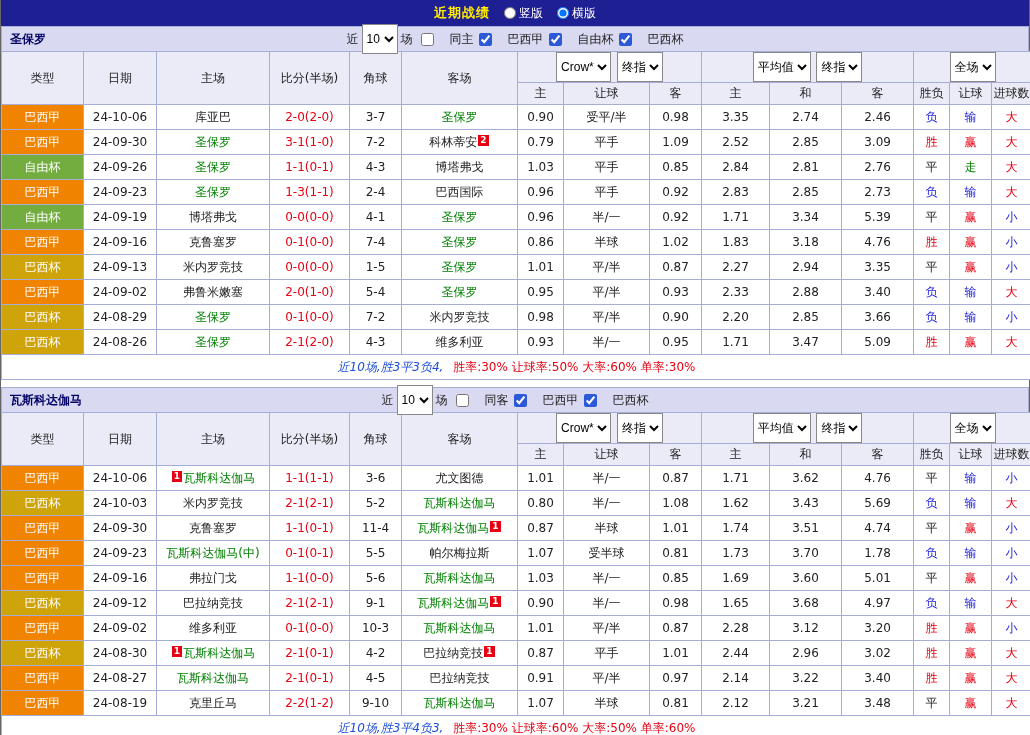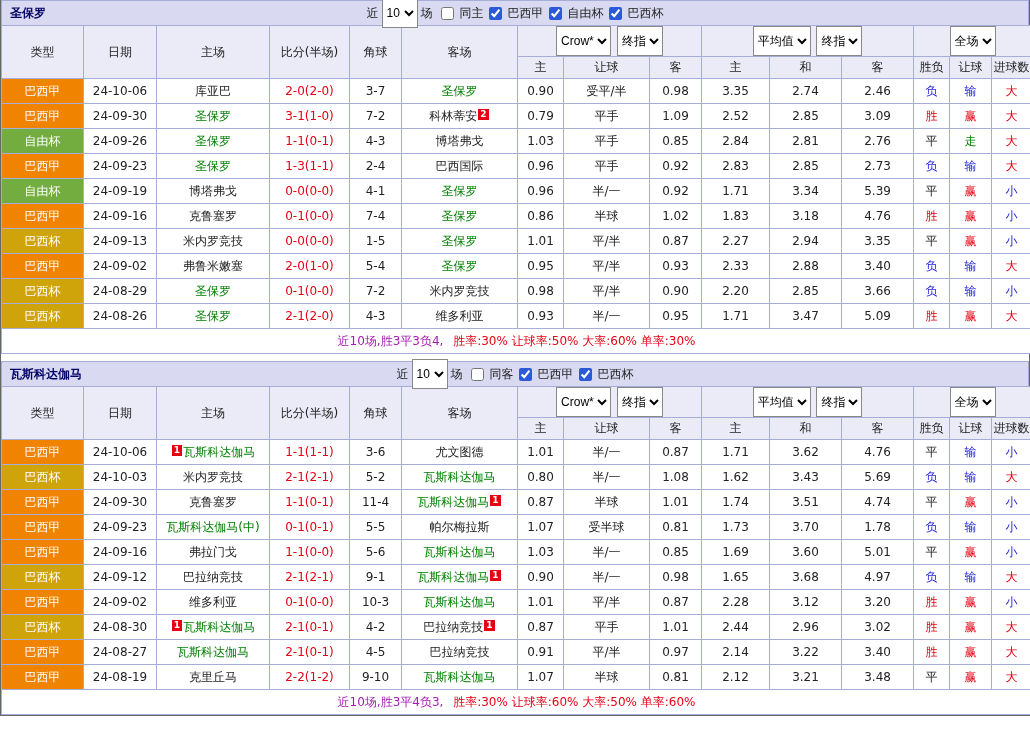--- a/index.html
+++ b/index.html
@@ -8,45 +8,58 @@
   .topbar{height:26px;background:#1f1f94;display:flex;align-items:center;justify-content:center;gap:14px;}
   .topbar .title{color:#ffeb00;font-weight:bold;font-size:13px;letter-spacing:1px;}
   .radio-group{display:flex;align-items:center;gap:14px;color:#fff;}
   .radio-opt{display:flex;align-items:center;gap:3px;cursor:pointer;}
   .radio-opt input{width:12px;height:12px;margin:0;}
   .section + .section{margin-top:7px;border-radius:32px;}
   .sec-head{height:25px;background:#d9d9f2;border:1px solid #a6aed8;border-bottom:none;display:flex;align-items:center;position:relative;}
   .sec-title{position:absolute;left:8px;font-weight:bold;color:#000066;}
   .filters{margin:0 auto;display:flex;align-items:center;gap:3px;}
   .filters select,.dd-cell select{height:30px;font-size:12px;background:#fff;border:1px solid #888;}
-  .chk{display:flex;align-items:center;gap:6px;margin-left:5px;cursor:pointer;}
+  .chk{display:flex;align-items:center;gap:16px;margin-left:5px;cursor:pointer;}
   .chk input{width:13px;height:13px;margin:0;accent-color:#2b59d8;}
   table{width:1030px;border-collapse:collapse;table-layout:fixed;}
   th,td{border:1px solid #a6aed8;text-align:center;overflow:hidden;white-space:nowrap;padding:0 1px;}
   thead th{background:#ebebf8;font-weight:normal;height:22px;}
   tbody td{height:25px;background:#fff;}
   tfoot td{height:25px;background:#fff;}
   .dd-cell select{margin:0 1px;}
   .lg-orange{background:#f08300;color:#fff;}
   .lg-green{background:#74ad3f;color:#fff;}
   .lg-gold{background:#cfa40a;color:#fff;}
   .c-red{color:#e60012;}
   .c-blue{color:#2424d8;}
   .c-green{color:#008000;}
   .c-dark{color:#222;}
   .team-name{cursor:pointer;}
   .card-badge{display:inline-block;background:#e60012;color:#fff;font-size:9px;line-height:11px;padding:0 2px;margin:0 1px;vertical-align:3px;font-weight:bold;}
-  .foot-sum{color:#a21caf;}
+  .foot-sum{color:#1d4ed8;font-style:italic;}
   .foot-stats{color:#e60012;margin-left:6px;}
 </style>
 </head>
 <body>
 
 <div class="page">
 
+  <div class="topbar">
+    <span class="title">近期战绩</span>
+    <span class="radio-group">
+      <label class="radio-opt">
+        <input type="radio" name="layout" style="">
+        <span>竖版</span>
+      </label>
+      <label class="radio-opt">
+        <input type="radio" name="layout" checked="" style="">
+        <span>横版</span>
+      </label>
+    </span>
+  </div>
 
   <div class="section">
     <div class="sec-head">
       <span class="sec-title">圣保罗</span>
       <span class="filters">
         <span>近</span>
         <select><option>10</option></select>
         <span>场</span>
         <span class="checks" id="checks-0" style="display:flex;align-items:center">
             <label class="chk">

